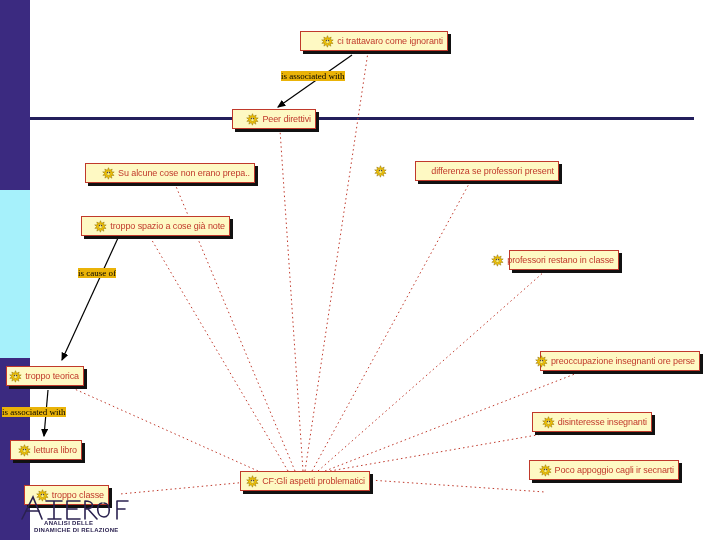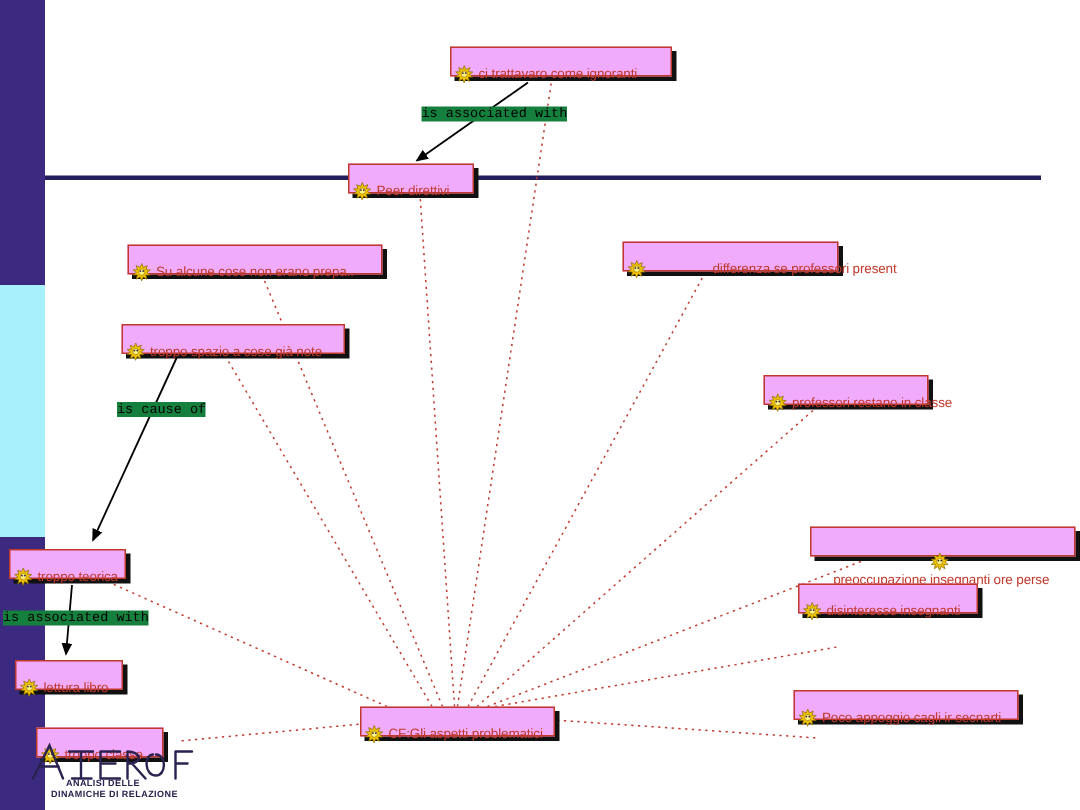--- a/index.html
+++ b/index.html
@@ -26,28 +26,29 @@
   .rule{position:absolute;left:30px;top:117px;width:664px;height:3px;background:#231f5c;}
 
   
   #links{position:absolute;left:0;top:0;width:720px;height:540px;}
 
   
   .node{
     position:absolute;
     box-sizing:border-box;
     height:20px;
-    background:#f0abfc;
+    background:#fef9c3;
     border:1px solid #c0392b;
     display:flex;
     align-items:center;
-    padding:16px 4px 0 2px;
+    padding:0 4px 0 2px;
     white-space:nowrap;
     box-shadow:3px 3px 0 0 #111111;
     z-index:5;
+    justify-content:flex-end;
   }
   .node .ico{
     flex:0 0 auto;
     width:13px;height:13px;
     margin-right:3px;
     position:relative;
     display:inline-block;
   }
   .node .ico svg{display:block;width:13px;height:13px;}
   .node .lbl{
@@ -57,24 +58,24 @@
     letter-spacing:-0.1px;
     font-family:"Liberation Sans", sans-serif;
   }
 
   
   .linklabel{
     position:absolute;
     font-size:9px;
     line-height:10px;
     color:#000000;
-    background:#15803d;
+    background:#eab308;
     white-space:nowrap;
     z-index:6;
-    font-family:Liberation Mono, monospace;
+    font-family:Liberation Serif, serif;
   }
 
   
   #logo{position:absolute;left:18px;top:492px;width:120px;height:46px;z-index:7;}
   #logo .script{position:absolute;left:0;top:0;width:118px;height:30px;}
   #logo .l1,#logo .l2{
     position:absolute;left:26px;
     font-size:6px;
     font-weight:bold;
     letter-spacing:0.3px;
@@ -195,34 +196,34 @@
             <g fill="#f5c400" stroke="#8a6d00" stroke-width="0.5">
               <path d="M6.5,0.7 L7.6,3.3 L10.2,2.1 L9.3,4.8 L12.2,5.0 L10.0,6.6 L12.1,8.4 L9.2,8.4 L9.9,11.2 L7.5,9.6 L6.4,12.2 L5.3,9.6 L2.9,11.1 L3.6,8.3 L0.8,8.3 L2.9,6.6 L0.7,4.9 L3.6,4.8 L2.8,2.1 L5.4,3.3 Z"></path>
             </g>
             <circle cx="6.5" cy="6.4" r="2.1" fill="#fff27a" stroke="#8a6d00" stroke-width="0.4"></circle>
             <circle cx="5.6" cy="5.7" r="0.6" fill="#2b2250"></circle>
             <circle cx="7.5" cy="5.7" r="0.6" fill="#2b2250"></circle>
           </svg>
         </span>
         <span class="lbl">professori restano in classe</span>
       </div>
-      <div class="node" style="left: 540px; top: 351px; width: 177px; flex-direction: column;">
+      <div class="node" style="left: 540px; top: 351px; width: 160px;">
         <span class="ico">
           <svg viewBox="0 0 13 13">
             <g fill="#f5c400" stroke="#8a6d00" stroke-width="0.5">
               <path d="M6.5,0.7 L7.6,3.3 L10.2,2.1 L9.3,4.8 L12.2,5.0 L10.0,6.6 L12.1,8.4 L9.2,8.4 L9.9,11.2 L7.5,9.6 L6.4,12.2 L5.3,9.6 L2.9,11.1 L3.6,8.3 L0.8,8.3 L2.9,6.6 L0.7,4.9 L3.6,4.8 L2.8,2.1 L5.4,3.3 Z"></path>
             </g>
             <circle cx="6.5" cy="6.4" r="2.1" fill="#fff27a" stroke="#8a6d00" stroke-width="0.4"></circle>
             <circle cx="5.6" cy="5.7" r="0.6" fill="#2b2250"></circle>
             <circle cx="7.5" cy="5.7" r="0.6" fill="#2b2250"></circle>
           </svg>
         </span>
         <span class="lbl">preoccupazione insegnanti ore perse</span>
       </div>
-      <div class="node" style="left: 532px; top: 389px; width: 120px;">
+      <div class="node" style="left: 532px; top: 412px; width: 120px;">
         <span class="ico">
           <svg viewBox="0 0 13 13">
             <g fill="#f5c400" stroke="#8a6d00" stroke-width="0.5">
               <path d="M6.5,0.7 L7.6,3.3 L10.2,2.1 L9.3,4.8 L12.2,5.0 L10.0,6.6 L12.1,8.4 L9.2,8.4 L9.9,11.2 L7.5,9.6 L6.4,12.2 L5.3,9.6 L2.9,11.1 L3.6,8.3 L0.8,8.3 L2.9,6.6 L0.7,4.9 L3.6,4.8 L2.8,2.1 L5.4,3.3 Z"></path>
             </g>
             <circle cx="6.5" cy="6.4" r="2.1" fill="#fff27a" stroke="#8a6d00" stroke-width="0.4"></circle>
             <circle cx="5.6" cy="5.7" r="0.6" fill="#2b2250"></circle>
             <circle cx="7.5" cy="5.7" r="0.6" fill="#2b2250"></circle>
           </svg>
         </span>

